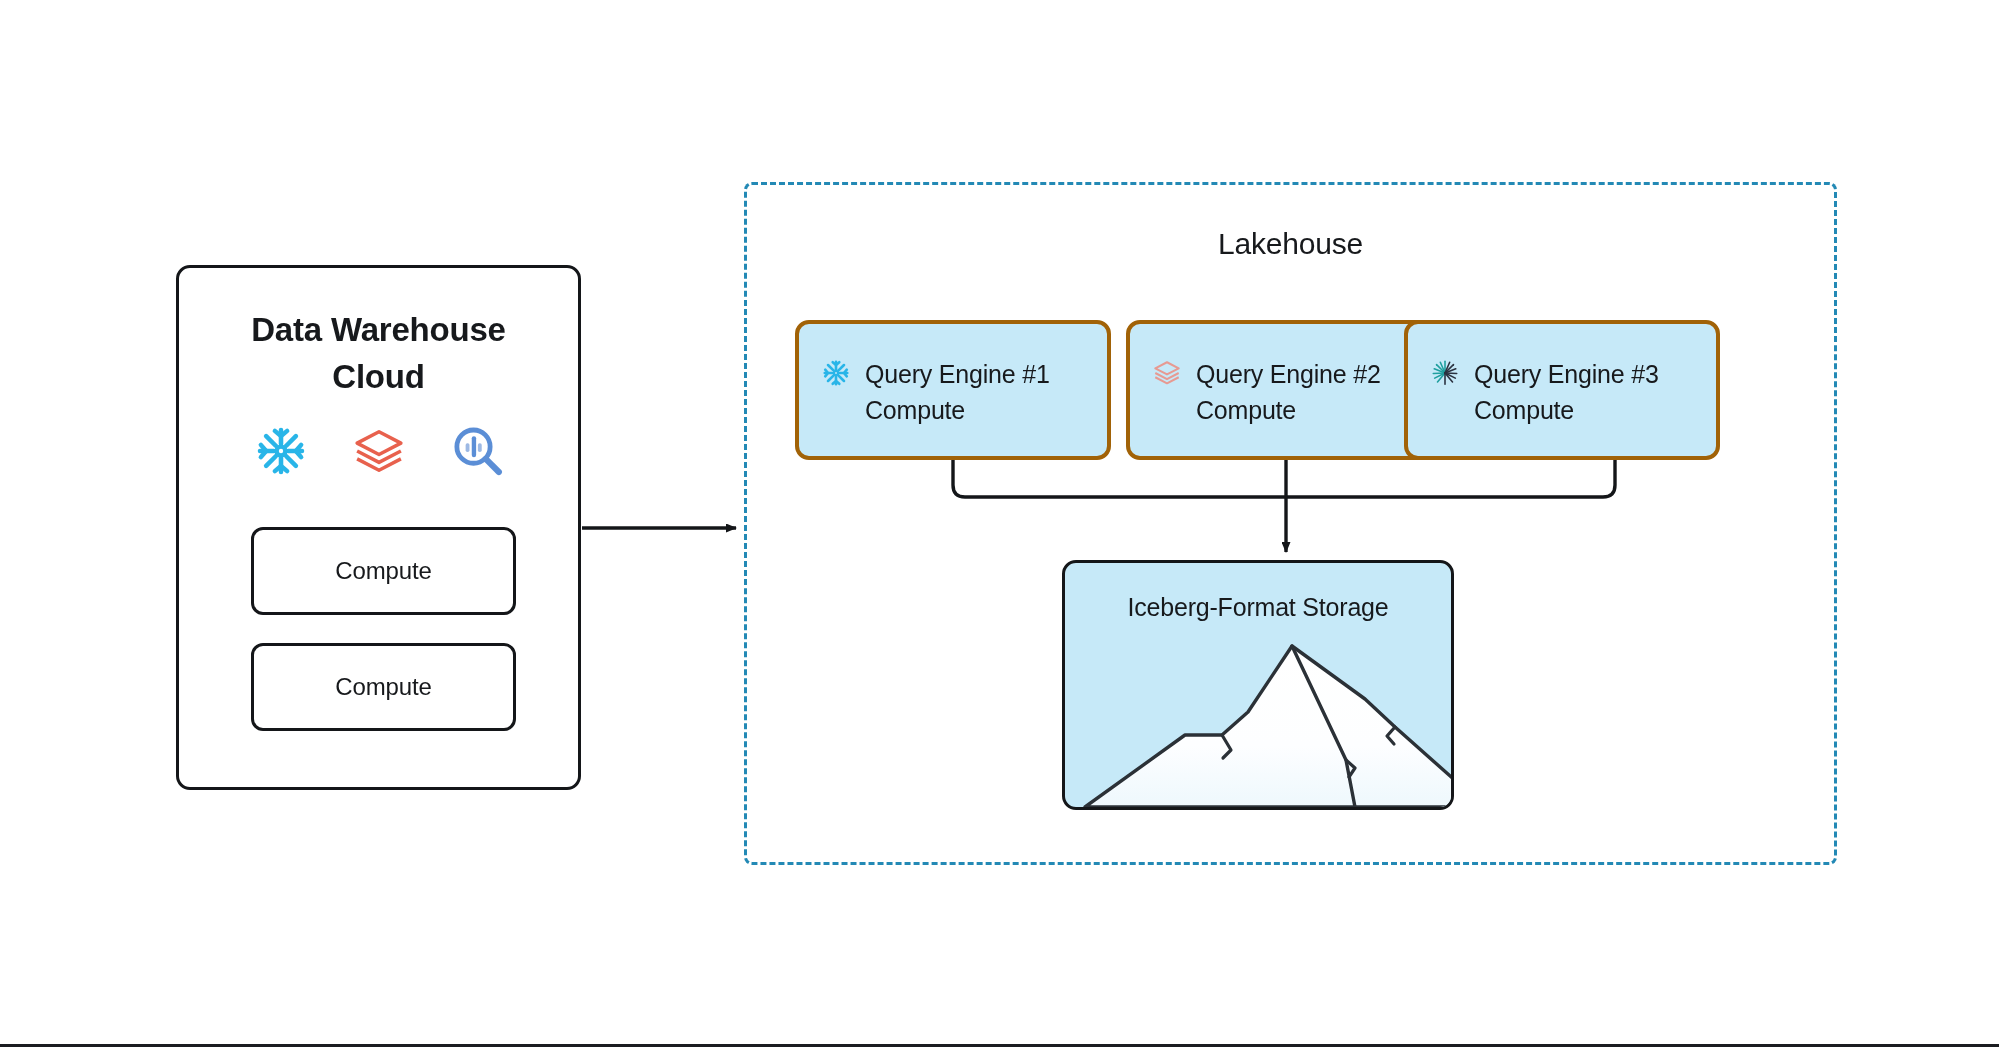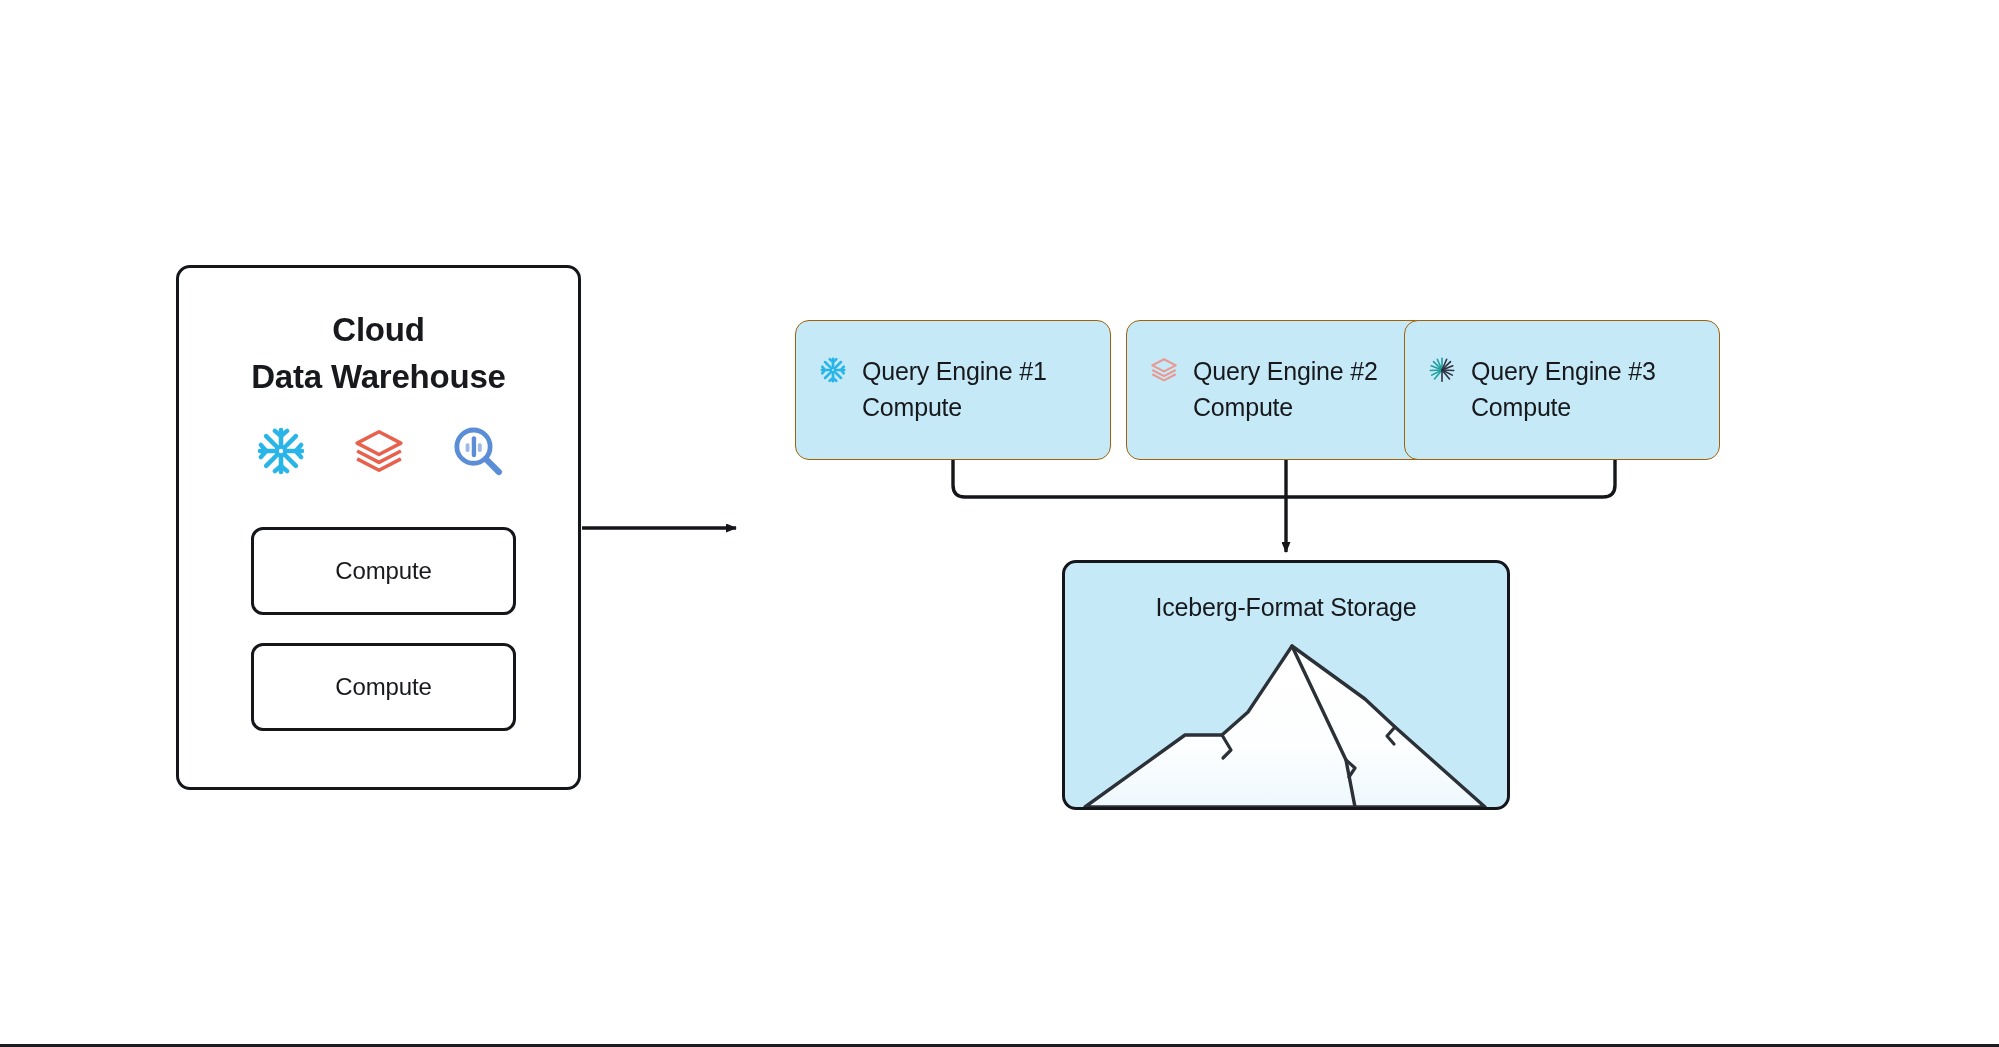--- a/index.html
+++ b/index.html
@@ -111,21 +111,21 @@
     letter-spacing: -0.2px;
   }
 
   
   .engine {
     position: absolute;
     top: 320px;
     width: 316px;
     height: 140px;
     background: #c6e9f8;
-    border: 1px solid #a16207;
+    border: 4px solid #a16207;
     border-radius: 14px;
     z-index: 3;
   }
   .engine.e1 { left: 795px; }
   .engine.e2 { left: 1126px; }
   .engine.e3 { left: 1404px; }
 
   .engine-row {
     position: absolute;
     left: 22px;
@@ -143,21 +143,21 @@
     line-height: 36px;
     letter-spacing: -0.2px;
     white-space: nowrap;
   }
 
   
   .iceberg {
     position: absolute;
     left: 1062px;
     top: 560px;
-    width: 448px;
+    width: 392px;
     height: 250px;
     border: 3px solid #141619;
     border-radius: 14px;
     background: #c6e9f8;
     overflow: hidden;
     z-index: 3;
   }
   .iceberg-title {
     position: absolute;
     left: 0;
@@ -191,22 +191,22 @@
   }
 </style>
 </head>
 <body>
 
 <div id="canvas">
 
   <div class="cdw-panel">
 
     <div class="cdw-title">
+      <div>Data Warehouse</div>
       <div>Cloud</div>
-      <div>Data Warehouse</div>
     </div>
 
     <div class="cdw-icons">
 
       <svg class="ic" viewBox="0 0 64 64">
         <g stroke="#29b5e8" stroke-width="5.2" stroke-linecap="round" stroke-linejoin="round" fill="none">
           <line x1="32" y1="8" x2="32" y2="24"></line>
           <line x1="32" y1="40" x2="32" y2="56"></line>
           <line x1="8" y1="32" x2="24" y2="32"></line>
           <line x1="40" y1="32" x2="56" y2="32"></line>
@@ -245,20 +245,23 @@
     <div class="cdw-sub compute">
       <span>Compute</span>
     </div>
 
     <div class="cdw-sub storage">
       <span>Compute</span>
     </div>
 
   </div>
 
+  <div class="lakehouse">
+    <div class="lakehouse-title">Lakehouse</div>
+  </div>
 
   <div class="engine e1">
     <div class="engine-row">
       <svg class="ic" viewBox="0 0 64 64">
         <g stroke="#29b5e8" stroke-width="5.6" stroke-linecap="round" stroke-linejoin="round" fill="none">
           <line x1="32" y1="8" x2="32" y2="24"></line>
           <line x1="32" y1="40" x2="32" y2="56"></line>
           <line x1="8" y1="32" x2="24" y2="32"></line>
           <line x1="40" y1="32" x2="56" y2="32"></line>
           <line x1="15" y1="15" x2="26" y2="26"></line>

